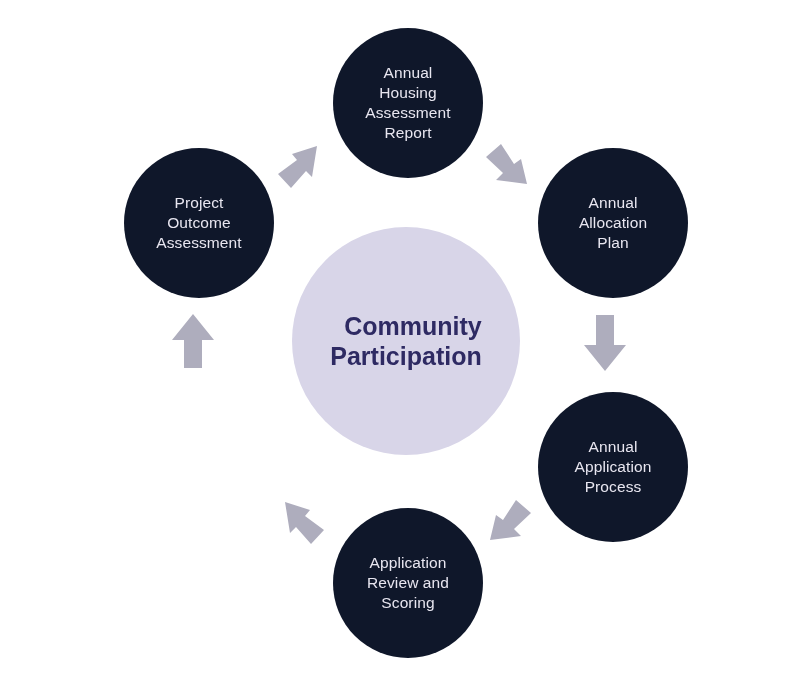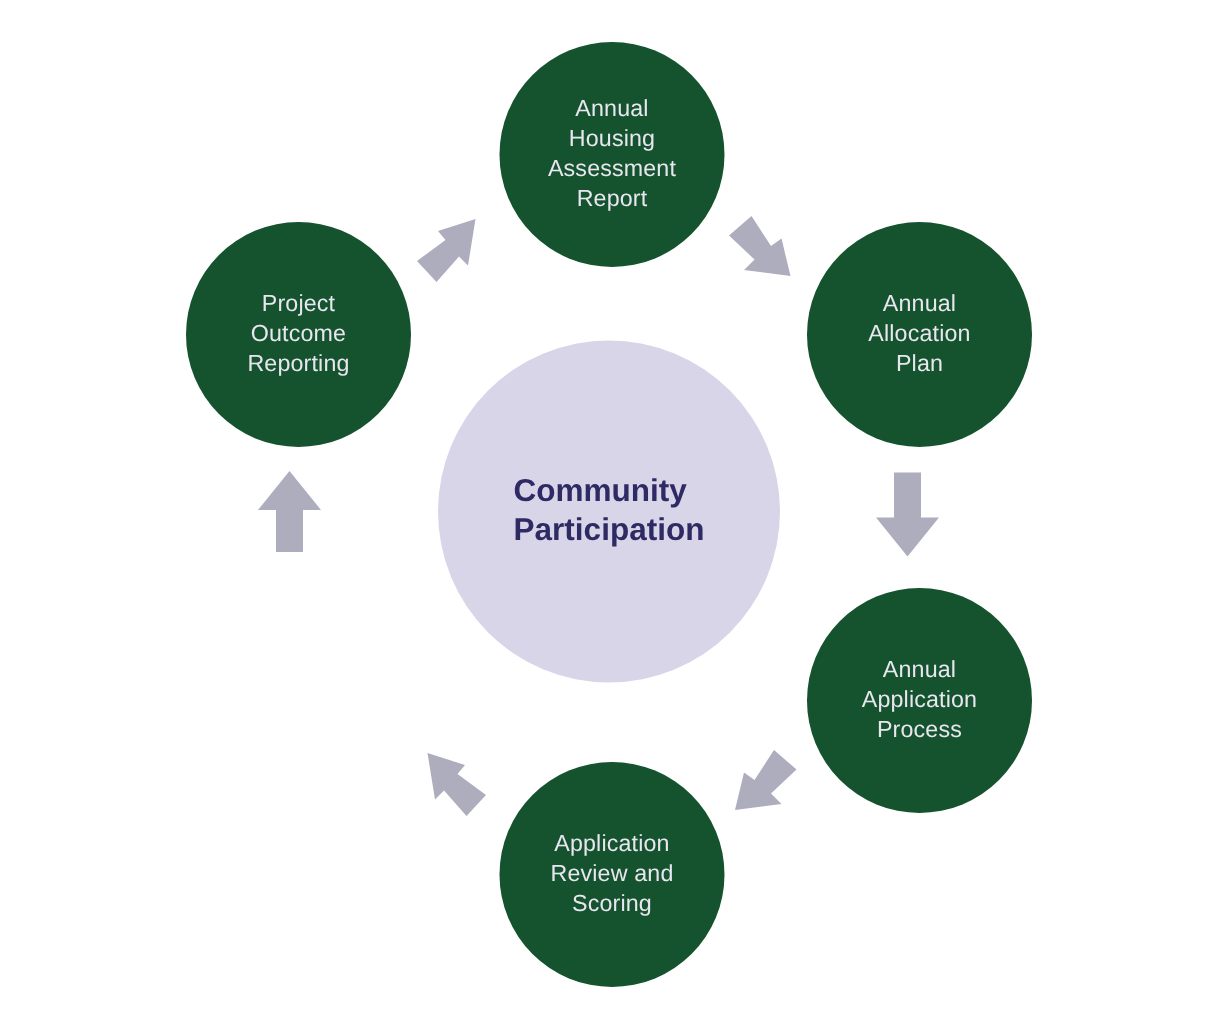--- a/index.html
+++ b/index.html
@@ -17,21 +17,21 @@
     position: relative;
     width: 804px;
     height: 685px;
     background: #ffffff;
   }
   .node-circle {
     position: absolute;
     width: 150px;
     height: 150px;
     border-radius: 50%;
-    background: #14532d;
+    background: #0f172a;
     display: flex;
     align-items: center;
     justify-content: center;
     box-sizing: border-box;
   }
   .node-label {
     color: #E8E6F0;
     font-size: 15.5px;
     line-height: 1.28;
     text-align: center;
@@ -47,24 +47,24 @@
     width: 228px;
     height: 228px;
     border-radius: 50%;
     background: #D8D5E8;
     display: flex;
     align-items: center;
     justify-content: center;
   }
   #hub-label {
     color: #2E2A63;
-    font-size: 21px;
+    font-size: 25px;
     font-weight: bold;
     line-height: 1.22;
-    text-align: left;
+    text-align: right;
     white-space: pre-line;
     font-family: "Liberation Sans", sans-serif;
   }
   .arrow {
     position: absolute;
   }
   .arrow svg { display: block; }
 </style>
 </head>
 <body>
@@ -98,21 +98,21 @@
   <div class="node-circle" style="left:333px; top:508px;">
     <div class="node-label">Application
 Review and
 Scoring</div>
   </div>
 
 
   <div class="node-circle" style="left:124px; top:148px;">
     <div class="node-label">Project
 Outcome
-Reporting</div>
+Assessment</div>
   </div>
 
   <div class="arrow" style="left:270px; top:136px;">
     <svg width="62" height="62" viewBox="0 0 62 62">
       <path d="M47 10 L22 18 L27 24 L8 38 L21 52 L36 35 L42 41 Z" fill="#AEADBD"></path>
     </svg>
   </div>
 
   <div class="arrow" style="left:477px; top:136px;">
     <svg width="62" height="62" viewBox="0 0 62 62">

